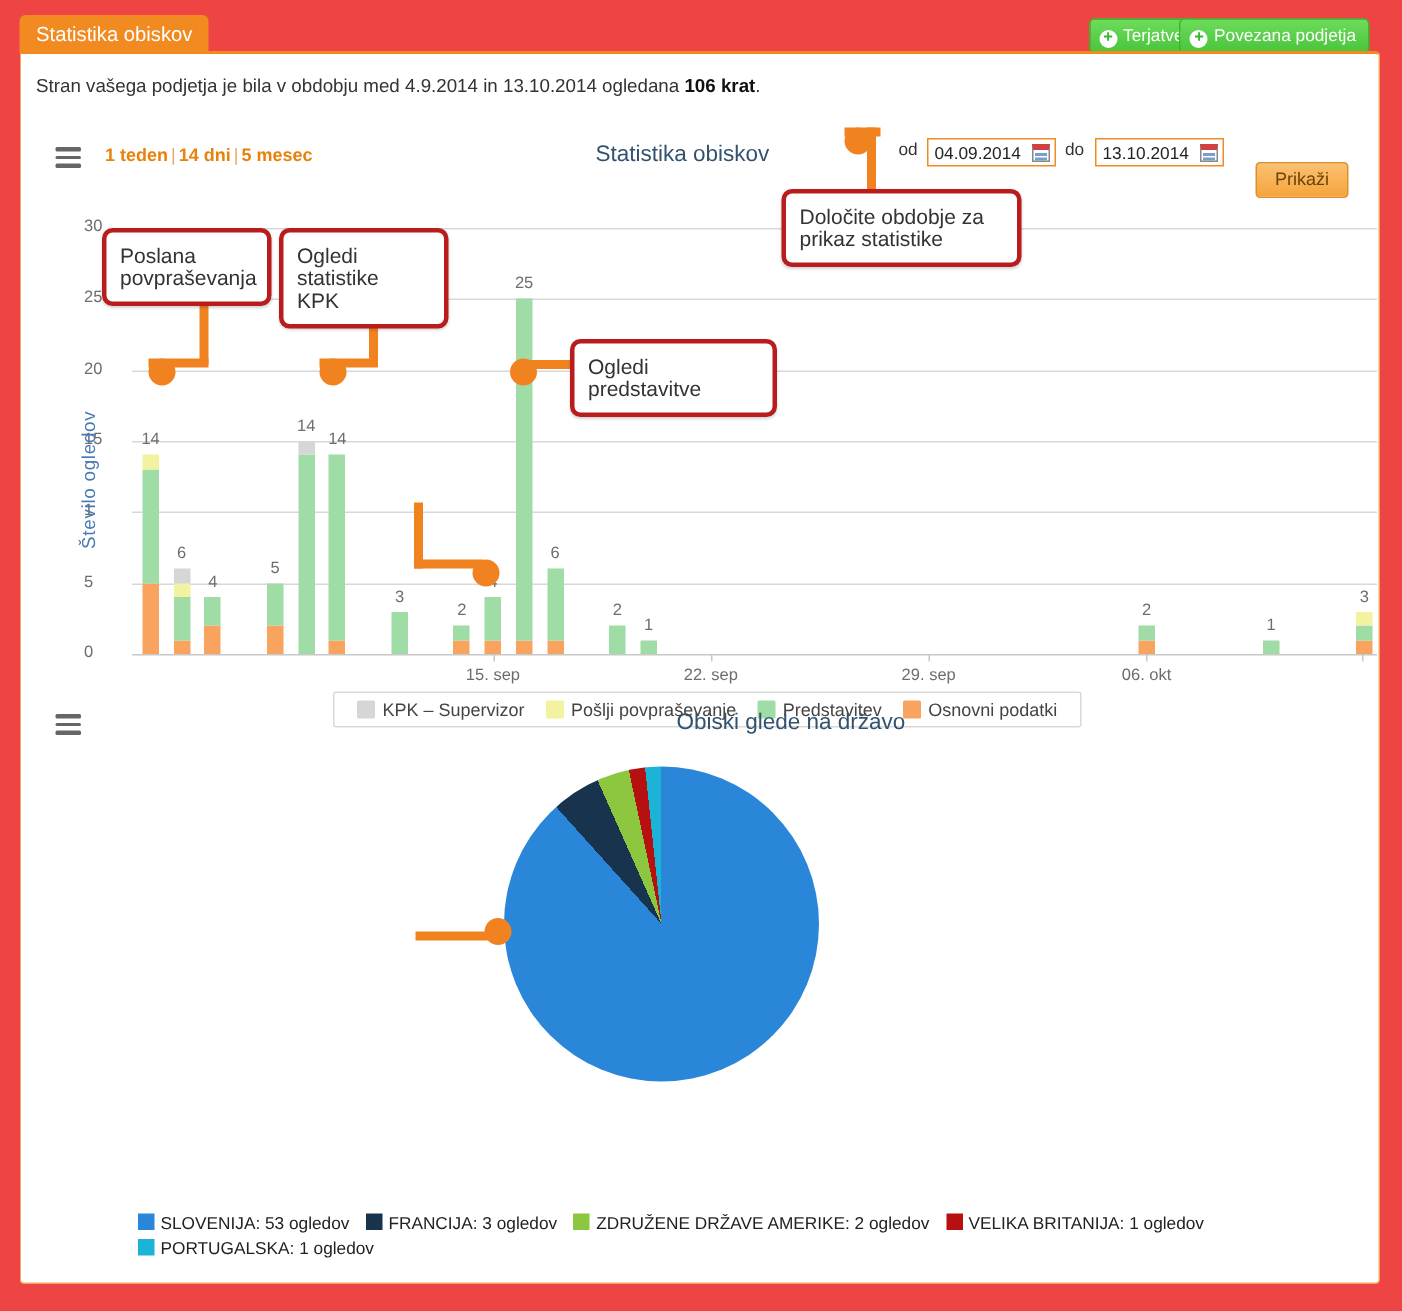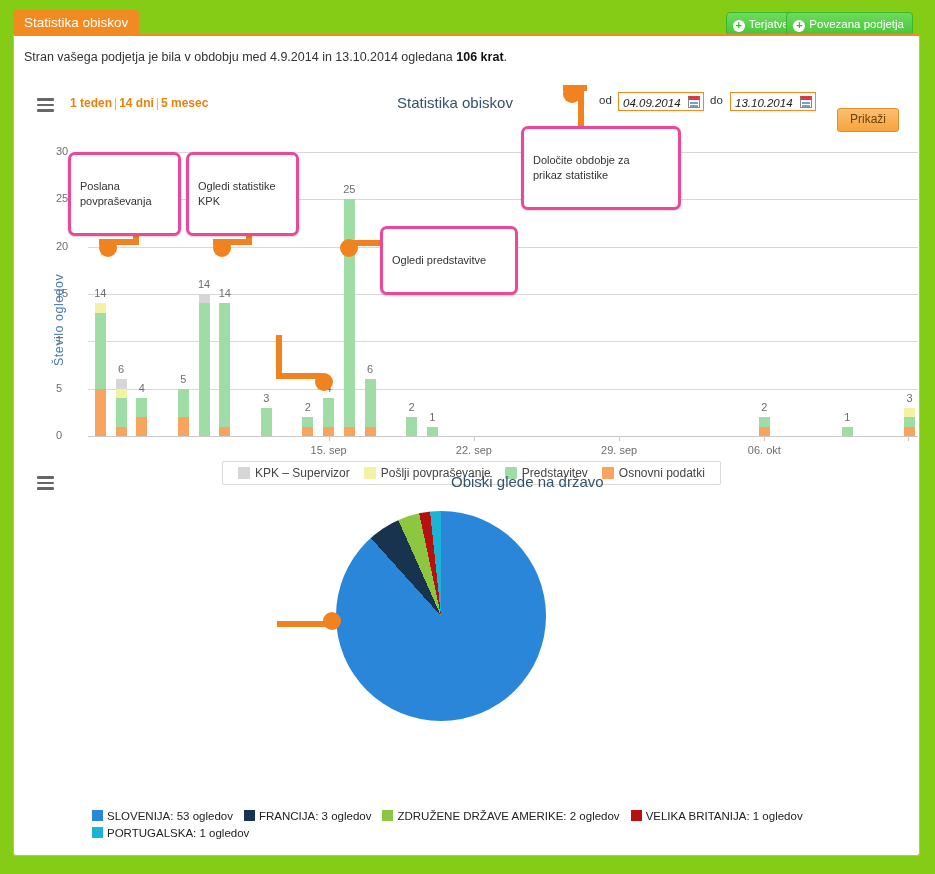--- a/index.html
+++ b/index.html
@@ -1,17 +1,17 @@
 <!DOCTYPE html>
 <html><head>
 <meta charset="utf-8">
 <style>
   html,body{margin:0;padding:0;background:#f2f2f2;}
   body{font-family:"Liberation Sans",sans-serif;}
-  #page{position:relative;width:935px;height:874px;background:#84cc16;overflow:hidden;}
+  #page{position:relative;width:935px;height:874px;background:#ef4444;overflow:hidden;}
 
   
   .tab-strip{position:absolute;left:13px;top:10px;width:909px;height:25px;}
   .tab-main{position:absolute;left:0;top:0;height:25px;line-height:25px;
     background:#f28a22;color:#fff;font-size:13.5px;padding:0 11px;
     border-radius:4px 4px 0 0;white-space:nowrap;}
   .btn-green{position:absolute;top:2px;height:22px;line-height:22px;
     background:#5fd250;background:linear-gradient(#6ddc5c,#49c43b);
     border:1px solid #3cb62f;border-radius:4px;color:#fff;font-size:11.5px;
     padding:0 8px 0 6px;white-space:nowrap;cursor:pointer;}
@@ -34,21 +34,21 @@
   .range-links{position:absolute;font-size:12px;color:#e8820c;font-weight:bold;white-space:nowrap;}
   .range-links a{color:#e8820c;text-decoration:none;cursor:pointer;}
   .range-links .sep{color:#e8a86a;font-weight:normal;margin:0 2px;}
   .chart-title{position:absolute;font-size:15px;color:#33526e;white-space:nowrap;}
 
   .lbl-od,.lbl-do{position:absolute;font-size:11.5px;color:#333;top:6px;}
   .datefield{position:absolute;top:0;height:19px;border:1px solid #f28a22;
     background:#fff;box-sizing:border-box;}
   .datefield input{border:0;outline:0;width:100%;height:100%;font-size:11.5px;
     color:#222;padding:0 20px 0 4px;box-sizing:border-box;background:transparent;
-    font-family:"Liberation Sans",sans-serif;font-style:italic;}
+    font-family:"Liberation Sans",sans-serif;}
   .cal-ico{position:absolute;right:3px;top:3px;width:12px;height:12px;
     border:1px solid #888;border-top:4px solid #d04040;background:#fff;
     box-sizing:border-box;cursor:pointer;}
   .cal-ico:after{content:"";position:absolute;left:1px;top:2px;width:8px;height:1.5px;
     background:#7a9ec9;box-shadow:0 3px 0 #7a9ec9;}
   .btn-prikazi{position:absolute;top:-1px;height:22px;line-height:20px;font-size:12px;
     padding:0 12px;color:#6b4409;background:linear-gradient(#fbc071,#f6a43c);
     border:1px solid #e08f28;border-radius:3px;cursor:pointer;}
 
   
@@ -63,22 +63,22 @@
   .bar{position:absolute;bottom:0;}
   .seg{position:absolute;left:0;width:100%;}
   .barval{position:absolute;font-size:11px;color:#6d6d6d;text-align:center;}
 
   .legend{position:absolute;border:1px solid #d9d9d9;background:#fff;border-radius:2px;
     padding:3px 8px;font-size:12px;color:#444;white-space:nowrap;line-height:16px;}
   .legend .item{display:inline-block;margin:0 7px;cursor:pointer;}
   .legend .sw{display:inline-block;width:12px;height:12px;vertical-align:-2px;margin-right:5px;border-radius:1px;}
 
   
-  .callout{position:absolute;background:#fff;border:3px solid #ec4899;border-radius:7px;
-    font-size:11px;color:#333;line-height:15px;padding:24px 9px;box-sizing:border-box;
+  .callout{position:absolute;background:#fff;border:3px solid #b91c1c;border-radius:7px;
+    font-size:14px;color:#333;line-height:15px;padding:8px 9px;box-sizing:border-box;
     z-index:6;box-shadow:0 1px 2px rgba(0,0,0,.18);}
   .co-line{position:absolute;background:#f08320;z-index:5;}
   .co-dot{position:absolute;width:18px;height:18px;border-radius:50%;background:#f08320;z-index:7;}
 
   
   .pie{position:absolute;border-radius:50%;}
   .pielegend{position:absolute;font-size:11.5px;color:#222;line-height:17px;}
   .pielegend .item{display:inline-block;margin-right:11px;white-space:nowrap;cursor:pointer;}
   .pielegend .sw{display:inline-block;width:11px;height:11px;vertical-align:-1px;margin-right:4px;}
 </style>

